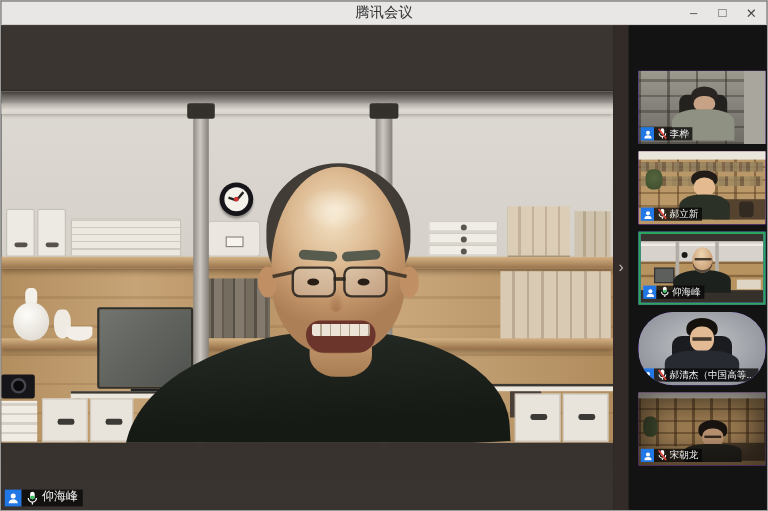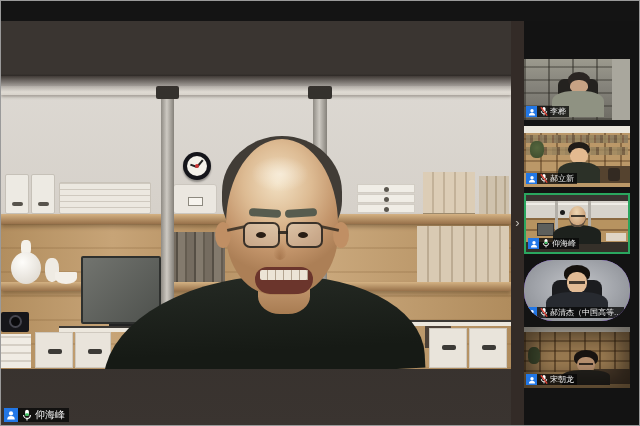--- a/index.html
+++ b/index.html
@@ -95,21 +95,21 @@
   .badge{width:14px;height:14px;background:#2277e6;display:flex;align-items:center;justify-content:center;flex:none;}
   .chip{height:14px;background:rgba(8,8,8,.78);display:flex;align-items:center;gap:3px;padding:0 4px;}
   .chip .nm{font-size:10px;color:#f2f2f2;line-height:14px;white-space:nowrap;}
 
   
   .divider{position:absolute;left:510px;top:0;width:13px;height:406px;background:#332b27;}
   .divider .chev{position:absolute;left:1px;top:192px;width:11px;height:20px;color:#c3beb7;font-size:13px;line-height:20px;text-align:center;cursor:default;}
 
   
   .sidebar{position:absolute;left:523px;top:0;width:117px;height:406px;background:#131313;}
-  .thumb{position:absolute;left:0;width:106px;height:61px;background:#6d28d9;overflow:hidden;}
+  .thumb{position:absolute;left:8px;width:106px;height:61px;background:#6d28d9;overflow:hidden;}
   .thumb.active{border:2px solid #2aa65f;}
   .t1{top:38px;} .t2{top:105px;} .t3{top:172px;} .t4{top:239px;border-radius:29px;} .t5{top:306px;}
   .ts{position:absolute;}
 
   .tlabel{position:absolute;left:2px;bottom:3px;display:flex;align-items:center;height:11px;z-index:5;}
   .tlabel .badge{width:11px;height:11px;}
   .tlabel .chip{height:11px;padding:0 3px;gap:2px;}
   .tlabel .chip .nm{font-size:8px;line-height:11px;}
 
   
@@ -170,20 +170,28 @@
   .t5 .p-face{left:53px;top:30px;width:18px;height:15px;background:#bb9372;border-radius:46%;}
   .t5 .glass{left:55px;top:36px;width:14px;height:2px;background:rgba(20,16,12,.8);}
   .t5 .p-body{left:38px;top:43px;width:48px;height:15px;background:#23211d;border-radius:40% 40% 0 0;}
   .t5 .dim{inset:0;box-shadow:inset 0 0 22px 10px rgba(10,8,5,.55);}
 </style>
 </head>
 <body>
 
 <div class="window">
 
+  <div class="titlebar">
+    <span class="title">腾讯会议</span>
+    <div class="win-controls">
+      <span class="win-btn">–</span>
+      <span class="win-btn">□</span>
+      <span class="win-btn">✕</span>
+    </div>
+  </div>
 
   <div class="app">
 
     <div class="main-video">
       <div class="scene">
         <div class="s ms-wall"></div>
         <div class="s ms-rail"></div>
         <div class="s ms-wood"></div>
         <div class="s ms-board ms-boardA"></div>
 

